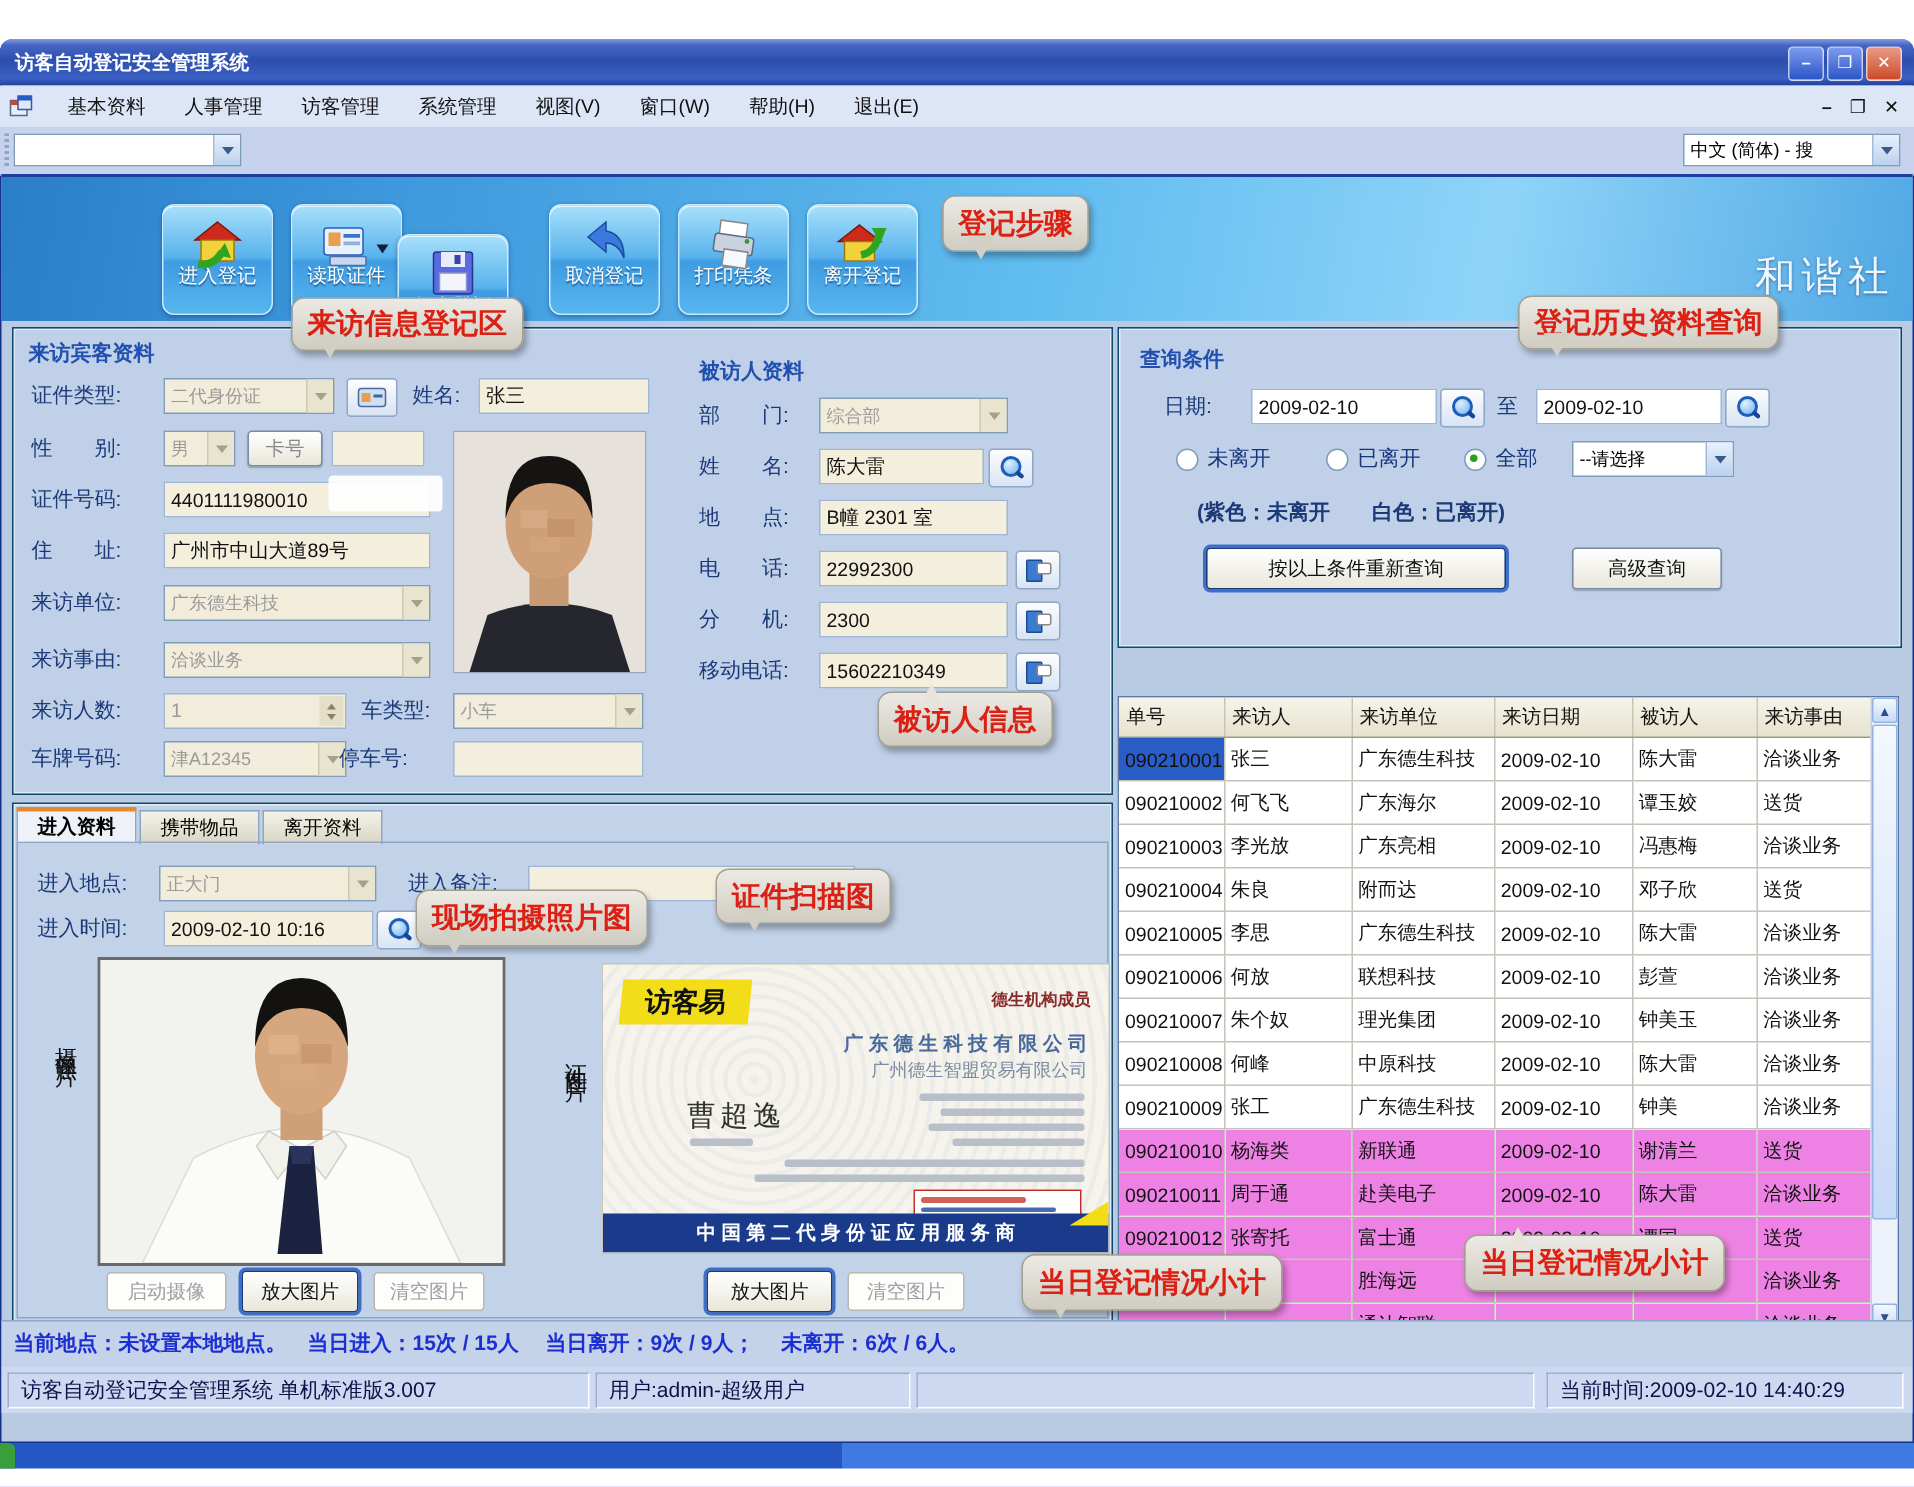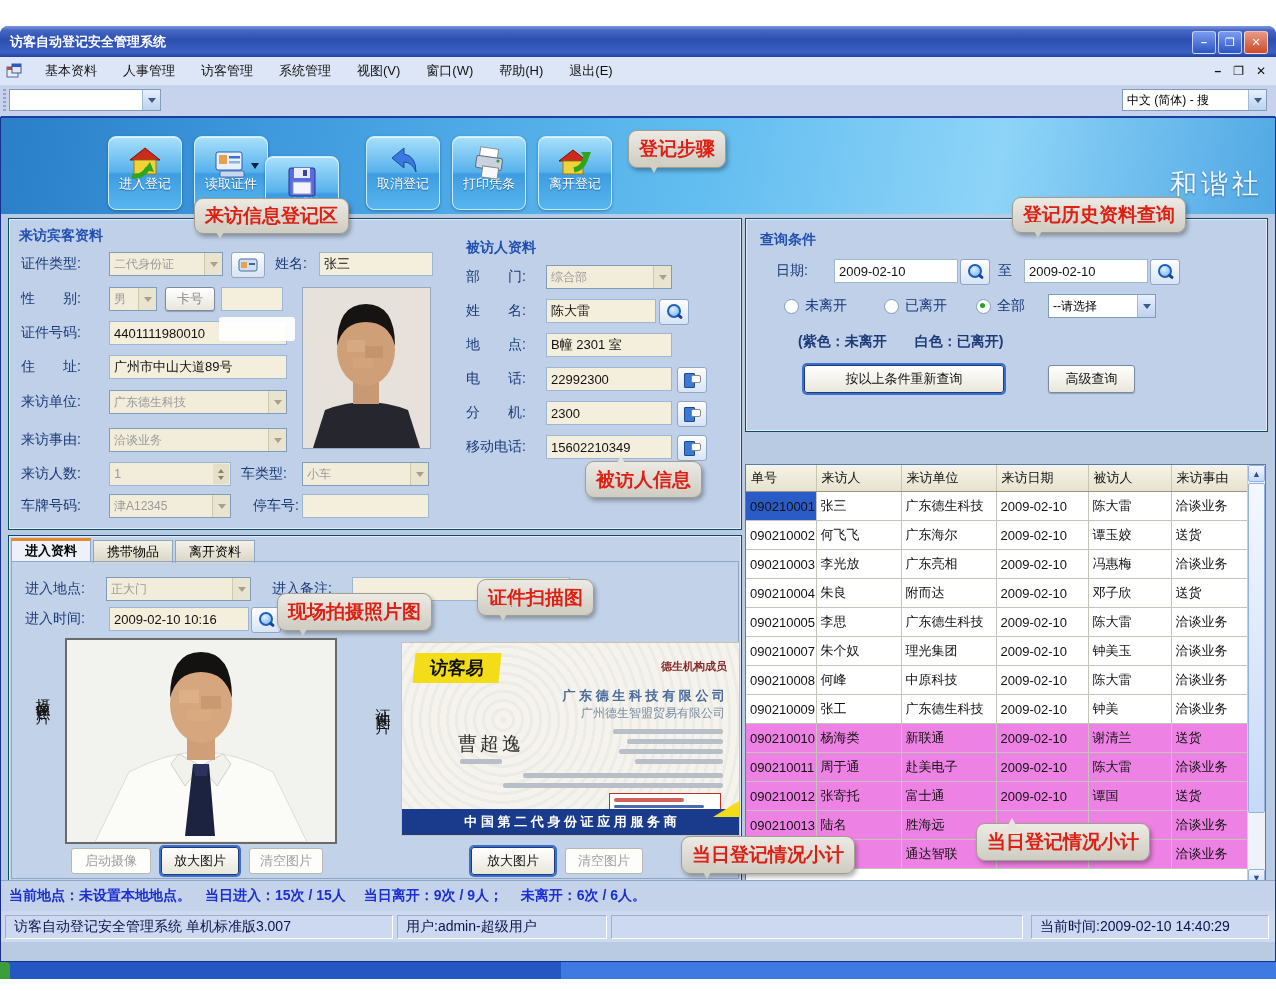--- a/index.html
+++ b/index.html
@@ -319,21 +319,21 @@
         </span>
     </div>
 
     <div class="lbl" style="left:12px;top:278px;">车牌号码:</div>
     <div class="combo dis cmb" style="left:100px;top:275px;width:122px;">
       <span class="ctext">津A12345</span>
         <span class="carr">
           <i></i>
         </span>
     </div>
-    <div class="lbl" style="left:244px;top:278px;">停车号:</div>
+    <div class="lbl" style="left:217px;top:278px;">停车号:</div>
     <input class="field" style="left: 293px; top: 275px; width: 127px;" readonly="" value="">
 
     <div class="photoframe" style="left:293px;top:68px;width:127px;height:160px;border:1px solid #9aa8bc;">
       <svg width="127" height="160" viewBox="0 0 127 160">
         <rect width="127" height="160" fill="#e6e1da"></rect>
         <path d="M10 160 L22 122 Q63 106 105 122 L117 160 Z" fill="#26262e"></path>
         <rect x="50" y="92" width="26" height="24" fill="#c89a74"></rect>
         <ellipse cx="63" cy="62" rx="29" ry="36" fill="#cf9f78"></ellipse>
         <path d="M34 58 Q34 16 63 16 Q92 16 92 58 Q86 34 63 34 Q40 34 34 58Z" fill="#161412"></path>
         <rect x="44" y="52" width="18" height="12" fill="#d8ab84" opacity=".8"></rect>
@@ -402,21 +402,21 @@
     <div class="combo cmb" style="left:302px;top:75px;width:108px;height:24px;">
       <span class="ctext">--请选择</span>
         <span class="carr">
           <i></i>
         </span>
     </div>
 
     <div class="lbl" style="left:52px;top:114px;font-weight:bold;">(紫色：未离开　　白色：已离开)</div>
 
     <div class="xpbtn focus" style="left:58px;top:146px;width:200px;height:28px;">按以上条件重新查询</div>
-    <div class="xpbtn" style="left:302px;top:146px;width:87px;height:28px;">高级查询</div>
+    <div class="xpbtn" style="left:302px;top:146px;width:100px;height:28px;">高级查询</div>
   </div>
 
   <div id="tablewrap">
     <table class="vtbl">
       <colgroup>
           <col style="width:70px">
           <col style="width:85px">
           <col style="width:95px">
           <col style="width:92px">
           <col style="width:83px">
@@ -467,20 +467,28 @@
           </tr>
           <tr>
             <td>090210005</td>
             <td>李思</td>
             <td>广东德生科技</td>
             <td>2009-02-10</td>
             <td>陈大雷</td>
             <td>洽谈业务</td>
           </tr>
           <tr>
+            <td>090210006</td>
+            <td>何放</td>
+            <td>联想科技</td>
+            <td>2009-02-10</td>
+            <td>彭萱</td>
+            <td>洽谈业务</td>
+          </tr>
+          <tr>
             <td>090210007</td>
             <td>朱个奴</td>
             <td>理光集团</td>
             <td>2009-02-10</td>
             <td>钟美玉</td>
             <td>洽谈业务</td>
           </tr>
           <tr>
             <td>090210008</td>
             <td>何峰</td>

